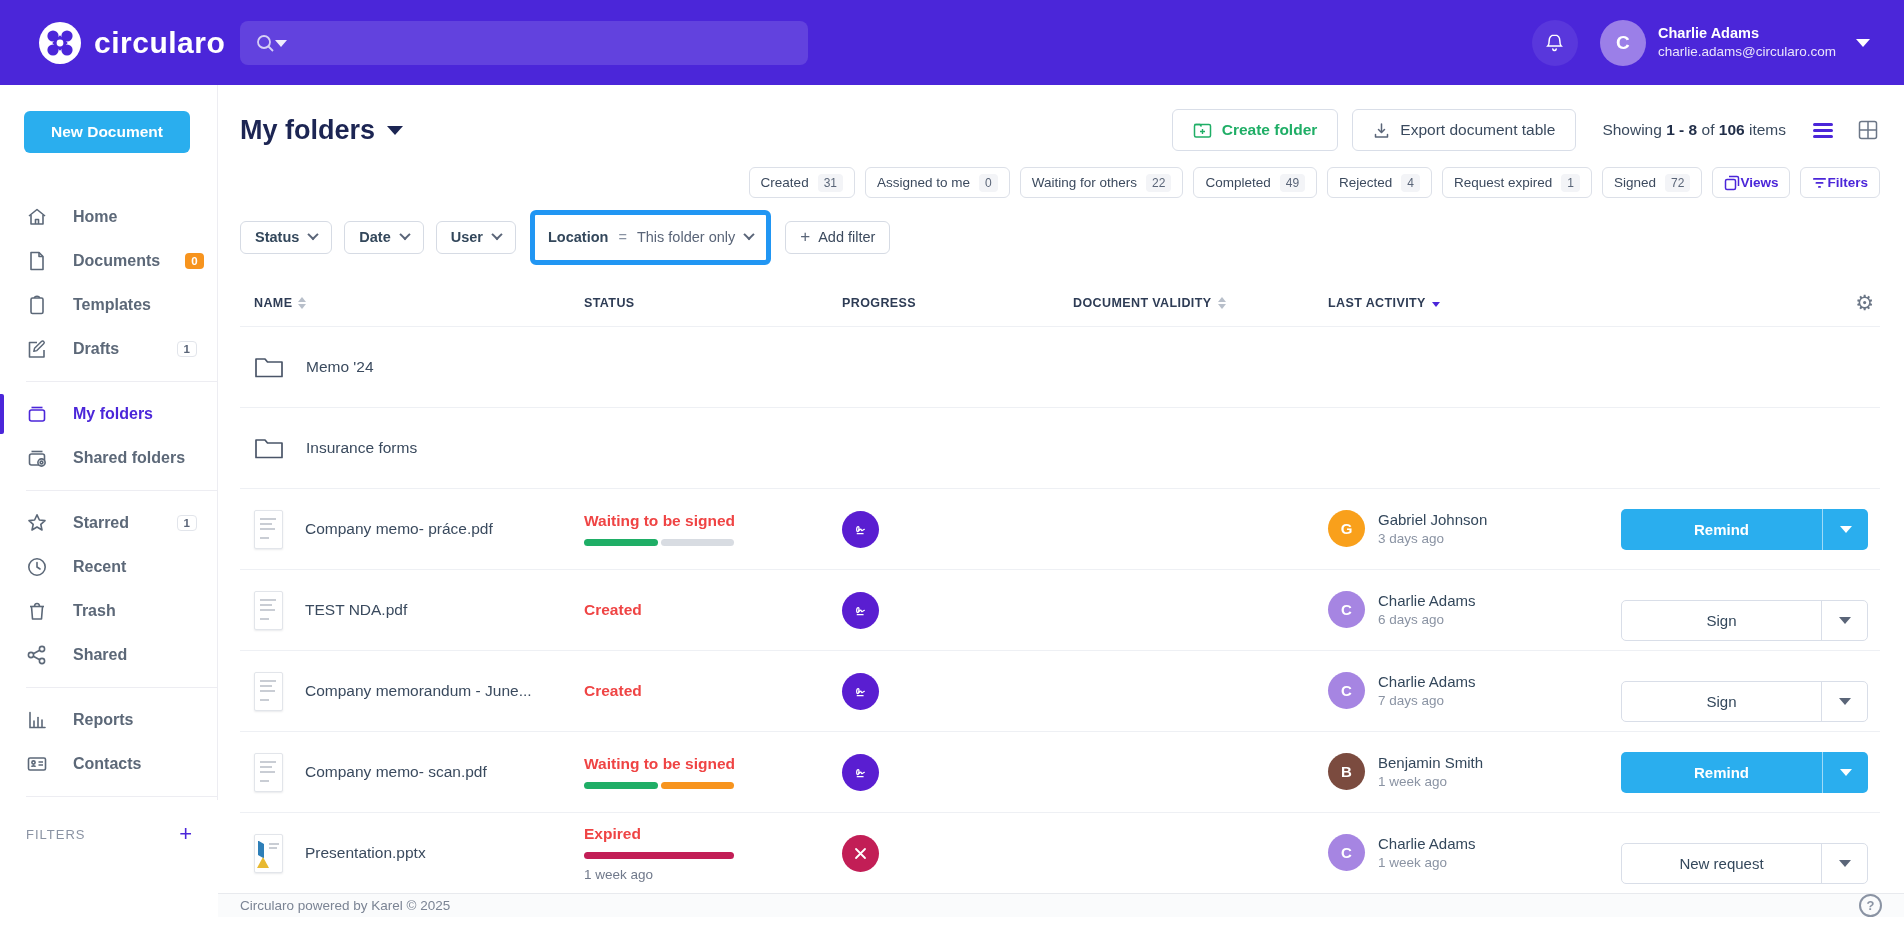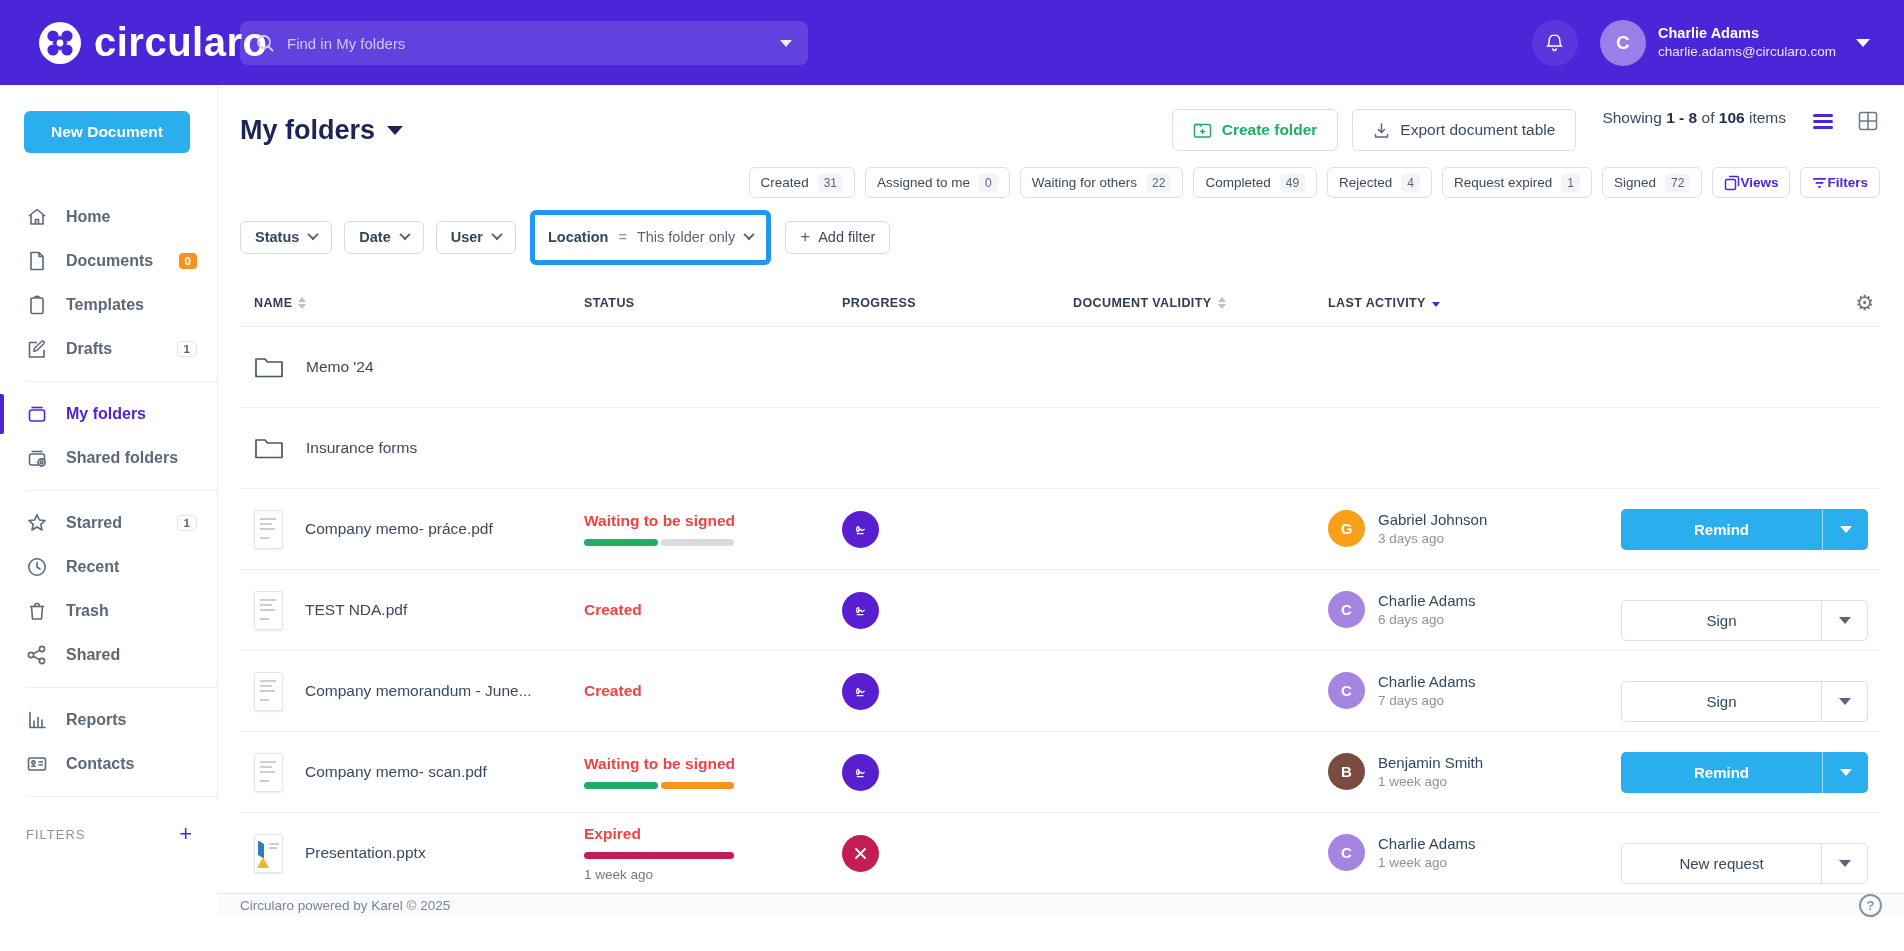--- a/index.html
+++ b/index.html
@@ -1,57 +1,57 @@
 <!DOCTYPE html>
 <html style="--brand-purple: #4B26D9; --accent-blue: #2AAEEE; --highlight-blue: #2196F3; --green: #1FAE66; --orange: #F7941E; --crimson: #C21E56; --circle-purple: #5A1ED1;"><head>
 <meta charset="utf-8">
 <style>
   * { margin:0; padding:0; box-sizing:border-box; }
   html,body { width:1904px; height:951px; overflow:hidden; font-family:"Liberation Sans", sans-serif; background:#fff; }
 
   
   .topbar { height:85px; background:var(--brand-purple,#4B26D9); display:flex; align-items:center; position:relative; }
   .logo { display:flex; align-items:center; gap:12px; margin-left:38px; }
-  .logo-text { color:#fff; font-size:40px; font-weight:bold; letter-spacing:.5px; }
+  .logo-text { color:#fff; font-size:30px; font-weight:bold; letter-spacing:.5px; }
   .searchbox { position:absolute; left:240px; top:21px; width:568px; height:44px; background:rgba(255,255,255,.13); border-radius:8px; display:flex; align-items:center; padding:0 16px; }
   .searchbox input { flex:1; background:transparent; border:none; outline:none; color:#e7e2fb; font-size:15px; margin-left:12px; font-family:"Liberation Sans",sans-serif; }
   .searchbox input::placeholder { color:#cfc8f3; }
   .search-caret { width:0; height:0; border-left:6px solid transparent; border-right:6px solid transparent; border-top:7px solid #efecfc; cursor:pointer; }
   .top-right { margin-left:auto; display:flex; align-items:center; gap:22px; margin-right:34px; }
   .bell-wrap { width:46px; height:46px; border-radius:50%; background:rgba(255,255,255,.08); display:flex; align-items:center; justify-content:center; cursor:pointer; }
   .usermenu { display:flex; align-items:center; gap:12px; cursor:pointer; }
   .avatar-top { width:46px; height:46px; border-radius:50%; background:#9b7fe8; color:#fff; font-weight:bold; font-size:19px; display:flex; align-items:center; justify-content:center; }
   .user-name { color:#fff; font-size:14.5px; font-weight:bold; line-height:1.35; }
   .user-email { color:rgba(255,255,255,.88); font-size:13.5px; line-height:1.35; }
   .user-caret { width:0; height:0; border-left:7px solid transparent; border-right:7px solid transparent; border-top:8px solid #fff; margin-left:8px; }
 
   
   .app { display:flex; height:715px; }
   .sidebar { width:218px; background:#fff; border-right:1px solid #ededf2; padding-top:26px; position:relative; flex-shrink:0; }
   .main { flex:1; display:flex; flex-direction:column; background:#fff; position:relative; }
 
   
   .new-doc { display:block; width:166px; height:42px; margin:0 auto 42px 24px; background:var(--accent-blue,#2AAEEE); color:#fff; font-weight:bold; font-size:15.5px; border:none; border-radius:6px; cursor:pointer; font-family:"Liberation Sans",sans-serif; }
-  .side-item { position:relative; display:flex; align-items:center; height:44px; padding:0 20px 0 26px; color:#5c6878; font-size:16px; font-weight:bold; cursor:pointer; gap:18px; }
+  .side-item { position:relative; display:flex; align-items:center; height:44px; padding:0 20px 0 26px; color:#5c6878; font-size:16px; font-weight:bold; cursor:pointer; gap:25px; }
   .side-item .lbl { flex:1; }
   .side-item svg { flex-shrink:0; }
   .side-item.active { color:var(--brand-purple,#4B26D9); }
   .side-item.active::before { content:""; position:absolute; left:0; top:2px; bottom:2px; width:4px; background:var(--brand-purple,#4B26D9); border-radius:0 2px 2px 0; }
   .badge-orange { background:var(--orange,#F7941E); color:#fff; font-size:11.5px; font-weight:bold; border-radius:4px; padding:2px 6px; }
   .badge-light { background:#fff; border:1px solid #e2e5eb; color:#5a6578; font-size:11.5px; border-radius:4px; padding:1px 6px; }
   .side-div { border:none; border-top:1px solid #ededf2; margin:10px 0 10px 26px; }
   .filters-head { display:flex; align-items:center; padding:16px 24px 0 26px; color:#8a93a3; font-size:13px; letter-spacing:1px; }
   .filters-plus { margin-left:auto; color:var(--brand-purple,#4B26D9); font-size:22px; cursor:pointer; line-height:1; }
 
   
   .content { flex:1; padding:24px 36px 0 22px; }
   .title-row { display:flex; align-items:center; }
   .page-title { color:#1c2553; font-size:27px; font-weight:bold; }
   .title-caret { width:0; height:0; border-left:8px solid transparent; border-right:8px solid transparent; border-top:9px solid #1c2553; margin-left:12px; cursor:pointer; }
-  .header-actions { margin-left:auto; display:flex; align-items:flex-start; gap:14px;padding-left:11px; }
+  .header-actions { margin-left:auto; display:flex; align-items:center; gap:14px;padding-left:11px; }
   .btn-white { display:flex; align-items:center; gap:10px; background:#fff; border:1px solid #d9dee8; border-radius:6px; height:42px; padding:0 20px; font-size:15.5px; color:#3a4a5e; cursor:pointer; font-family:"Liberation Sans",sans-serif; }
   .btn-white.green-text { color:var(--green,#1FAE66); font-weight:bold; }
   .showing { font-size:15.5px; color:#3a4a5e; margin:0 10px 0 12px; }
   .showing b { color:#222f49; }
   .viewtoggle { display:flex; align-items:center; gap:20px; }
   .icon-btn { background:none; border:none; cursor:pointer; padding:2px; }
 
   
   .chips-row { display:flex; justify-content:flex-end; align-items:center; gap:10px; margin-top:16px; }
   .chip { display:flex; align-items:center; gap:9px; background:#fff; border:1px solid #dce0e8; border-radius:6px; height:31px; padding:0 11px; font-size:13.5px; color:#3c4a5e; cursor:pointer; }
@@ -138,21 +138,20 @@
     </span>
     <span class="logo-text">circularo</span>
   </div>
   <div class="searchbox">
     <span>
       <svg width="19" height="19" viewBox="0 0 19 19" fill="none" stroke="#d6d0f5" stroke-width="1.8">
         <circle cx="8" cy="8" r="6"></circle>
           <line x1="12.5" y1="12.5" x2="17" y2="17"></line>
       </svg>
     </span>
-    <input type="text" placeholder="Find in My folders" style="">
     <span class="search-caret"></span>
   </div>
   <div class="top-right">
     <div class="bell-wrap">
       <span>
         <svg width="21" height="22" viewBox="0 0 21 22" fill="none" stroke="#fff" stroke-width="1.5" stroke-linecap="round">
           <path d="M10.5 3 C6.8 3 5.2 5.8 5.2 8.5 C5.2 12.5 3.8 14 3.8 14 L17.2 14 C17.2 14 15.8 12.5 15.8 8.5 C15.8 5.8 14.2 3 10.5 3 Z"></path>
           <path d="M8.8 17 C9 18 9.7 18.6 10.5 18.6 C11.3 18.6 12 18 12.2 17"></path>
         </svg>
       </span>

